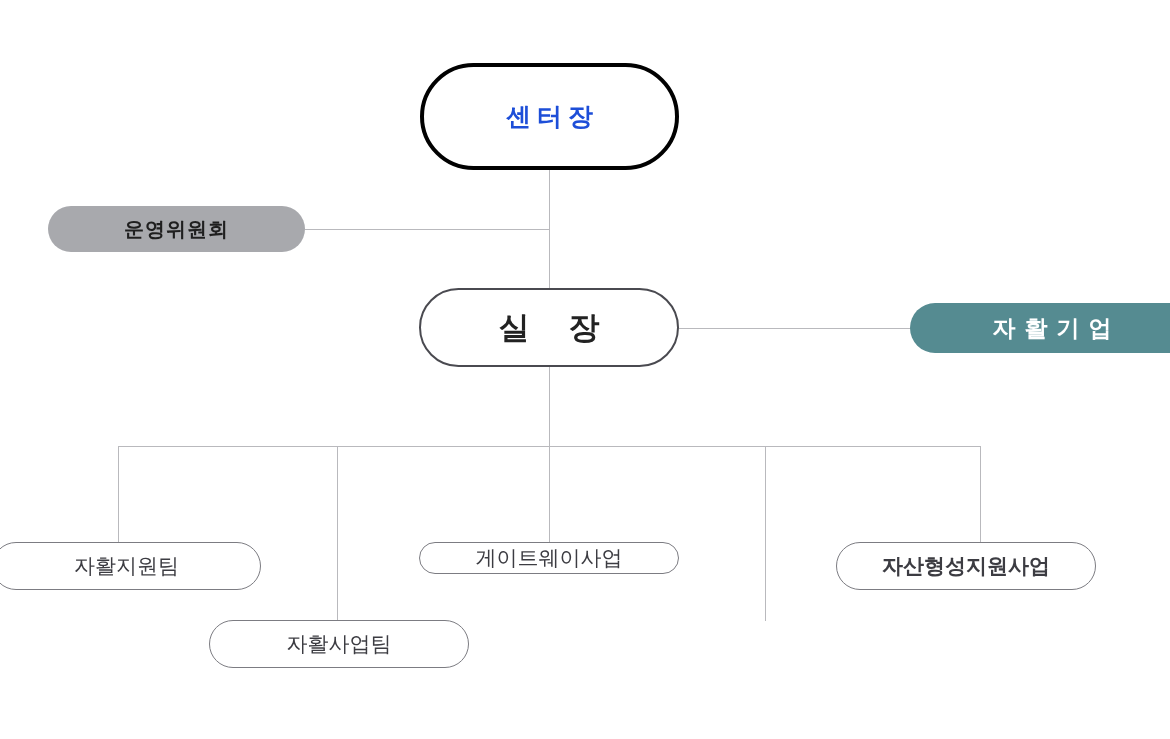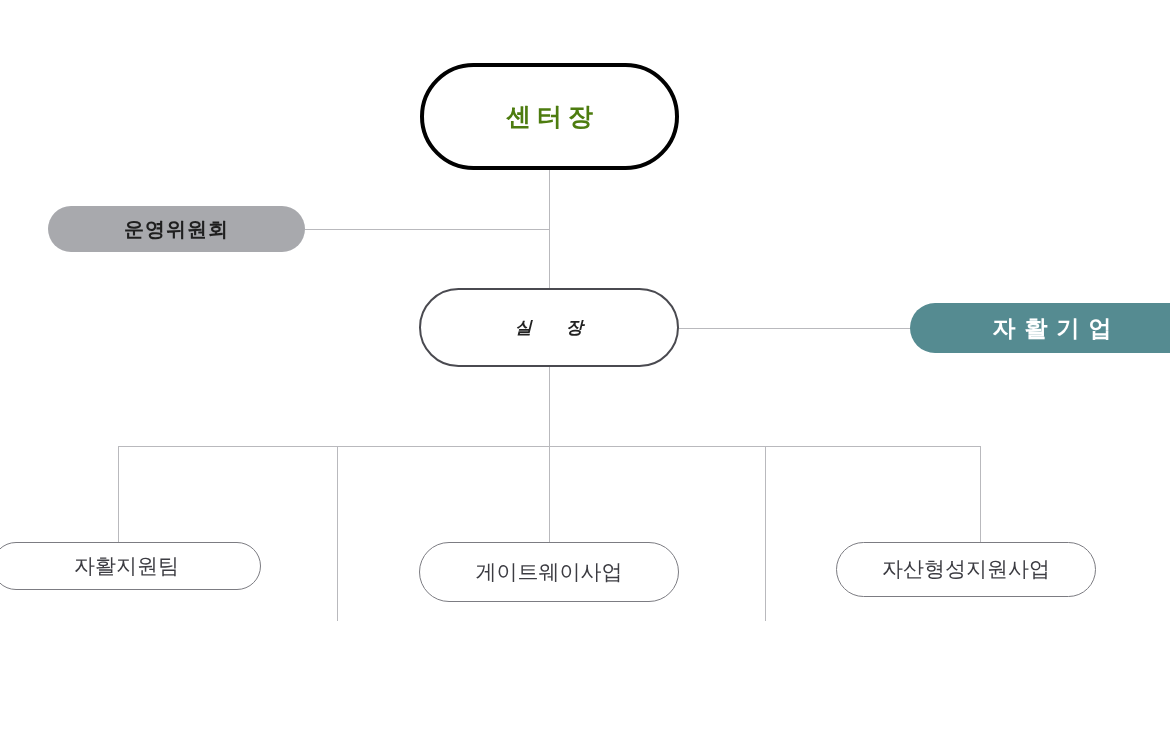--- a/index.html
+++ b/index.html
@@ -37,37 +37,36 @@
     border-radius: 999px;
     text-align: center;
     white-space: nowrap;
     line-height: 1;
   }
 
   
   .node--root {
     border: 4px solid #010101;
     background: #ffffff;
-    color: #4d7c0f;
+    color: #1d4ed8;
     font-weight: 700;
     font-size: 25px;
     letter-spacing: 6px;
     text-indent: 6px;
   }
 
   
   .node--director {
     border: 2.5px solid #4a4a50;
     background: #ffffff;
     color: #222222;
     font-weight: 700;
-    font-size: 17px;
+    font-size: 31px;
     letter-spacing: 14px;
     text-indent: 14px;
-    font-style: italic;
   }
 
   
   .node--committee {
     border: none;
     background: #a8a9ad;
     color: #1f1f1f;
     font-weight: 600;
     font-size: 20px;
     letter-spacing: 1px;
@@ -123,19 +122,20 @@
   <div class="node node--root" style="left:420px; top:63px; width:259px; height:107px;">센터장</div>
 
   <div class="node node--committee" style="left:48px; top:206px; width:257px; height:46px;">운영위원회</div>
 
   <div class="node node--director" style="left:419px; top:288px; width:260px; height:79px;">실  장</div>
 
   <div class="node node--enterprise" style="left:910px; top:303px; width:284px; height:50px;">자활기업</div>
 
   <div class="node node--leaf" style="left:-8px; top:542px; width:269px; height:48px;">자활지원팀</div>
 
+  <div class="node node--leaf" style="left:209px; top:620px; width:260px; height:48px;">자활사업팀</div>
 
-  <div class="node node--leaf" style="left:419px; top:542px; width:260px; height:60px;">게이트웨이사업</div>
+  <div class="node node--leaf" style="left:419px; top:542px; width:260px; height:32px;">게이트웨이사업</div>
 
 
-  <div class="node node--leaf" style="left:836px; top:542px; width:260px; height:55px;">자산형성지원사업</div>
+  <div class="node node--leaf" style="left:836px; top:542px; width:260px; height:48px;font-weight:bold;">자산형성지원사업</div>
 
 </div>
 
 </body></html>

